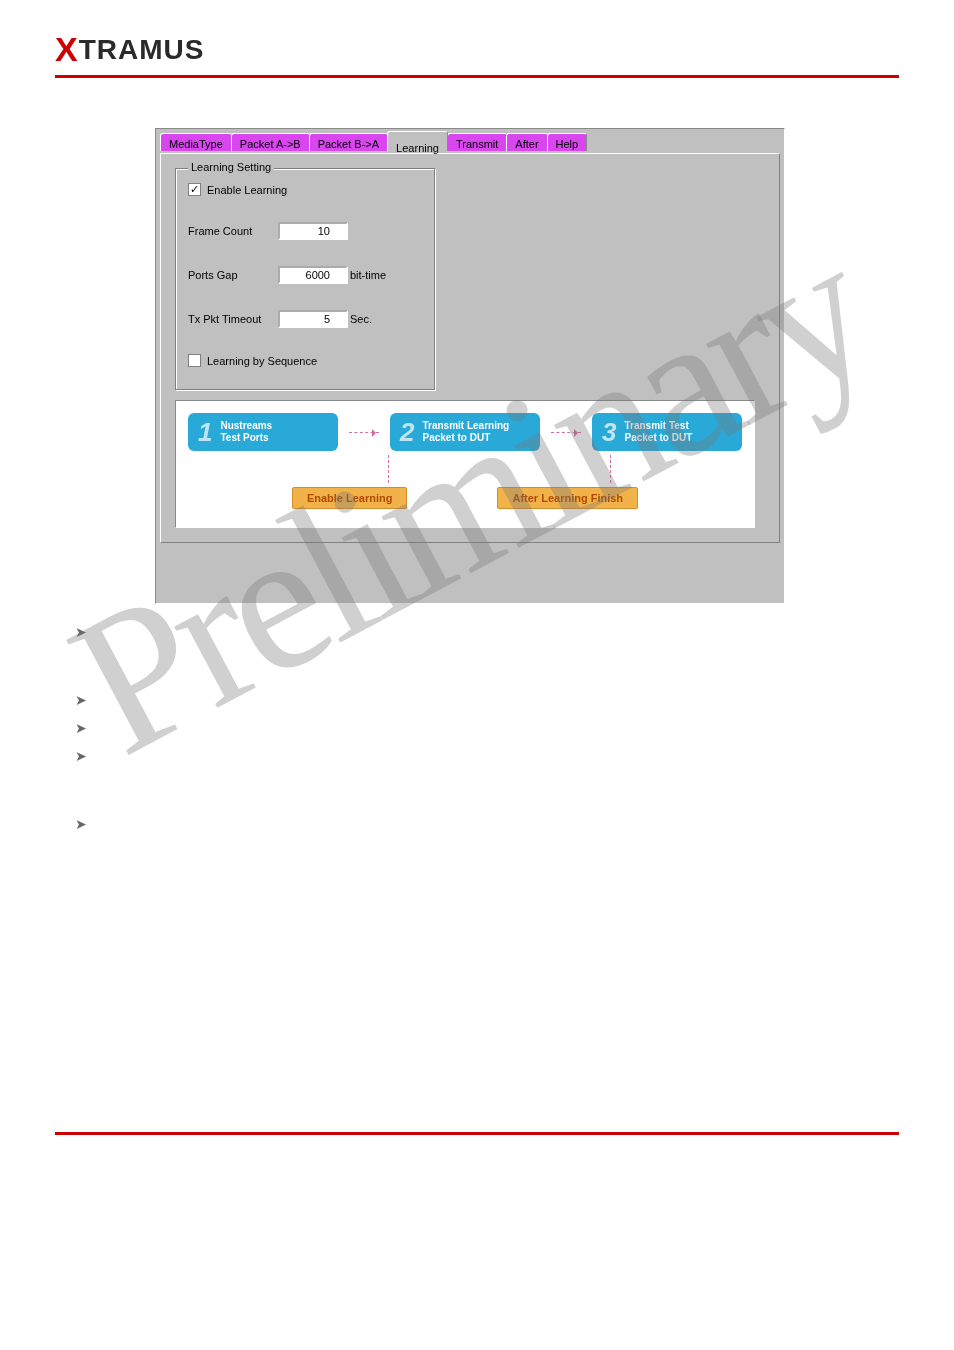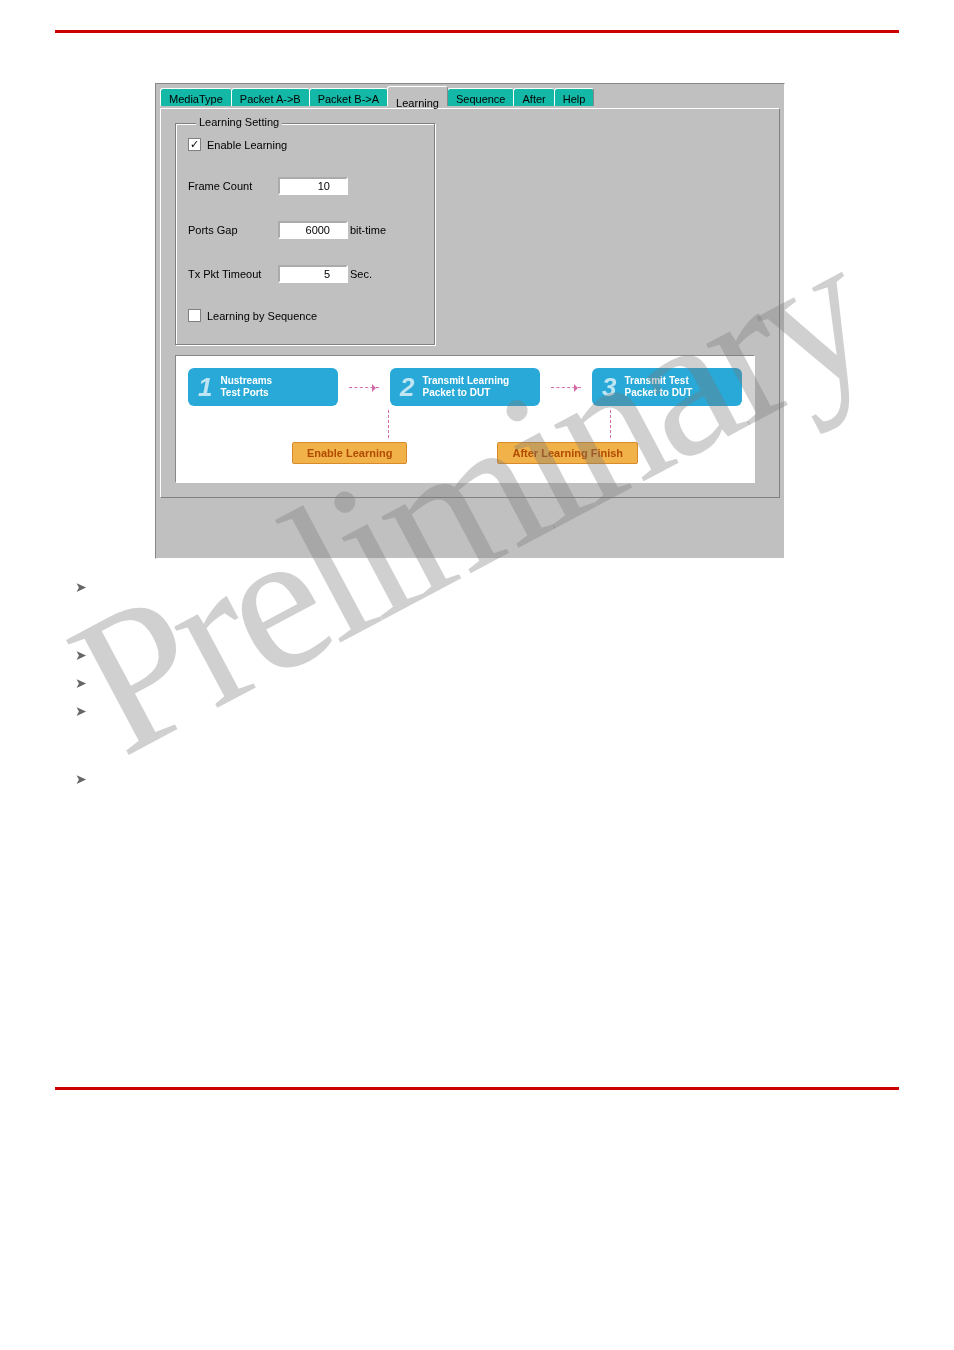--- a/index.html
+++ b/index.html
@@ -48,21 +48,21 @@
     height: 20px;
   }
   .tab {
     border: 1px solid #888;
     border-top-color: #fff;
     border-left-color: #fff;
     border-bottom: none;
     border-radius: 3px 3px 0 0;
     padding: 2px 8px 0 8px;
     font-size: 11px;
-    background: #14b8a6;
+    background: #d946ef;
     margin-right: -1px;
     display: flex;
     align-items: center;
     height: 18px;
   }
   .tab.active {
     background: #c0c0c0;
     height: 20px;
     margin-top: -2px;
     padding-top: 13px;
@@ -83,21 +83,21 @@
     border: 1px solid #808080;
     border-radius: 0;
     padding: 10px 12px 14px 12px;
     width: 260px;
     margin-bottom: 10px;
     box-shadow: inset 1px 1px 0 #fff, 1px 1px 0 #fff;
   }
   .groupbox-label {
     position: absolute;
     top: -8px;
-    left: 20px;
+    left: 12px;
     background: #c0c0c0;
     padding: 0 3px;
     font-size: 11px;
   }
   .chk-row {
     display: flex;
     align-items: center;
     gap: 6px;
     margin: 4px 0 12px 0;
     font-size: 11px;
@@ -236,29 +236,32 @@
   .hr-bottom {
     height: 3px;
     background: #cc0000;
     margin-top: 300px;
   }
 </style>
 </head>
 <body>
 
 <div class="page">
+  <div class="logo">
+    <span class="x">X</span><span>TRAMUS</span>
+  </div>
   <div class="hr-top"></div>
 
   <div class="screenshot">
     <div class="tabs-row">
       <div class="tab">MediaType</div>
       <div class="tab">Packet A-&gt;B</div>
       <div class="tab">Packet B-&gt;A</div>
       <div class="tab active">Learning</div>
-      <div class="tab">Sequence</div>
+      <div class="tab">Transmit</div>
       <div class="tab">After</div>
       <div class="tab">Help</div>
     </div>
 
     <div class="tab-body">
       <div class="groupbox">
         <span class="groupbox-label">Learning Setting</span>
 
         <div class="chk-row">
           <span class="chk">✓</span>

